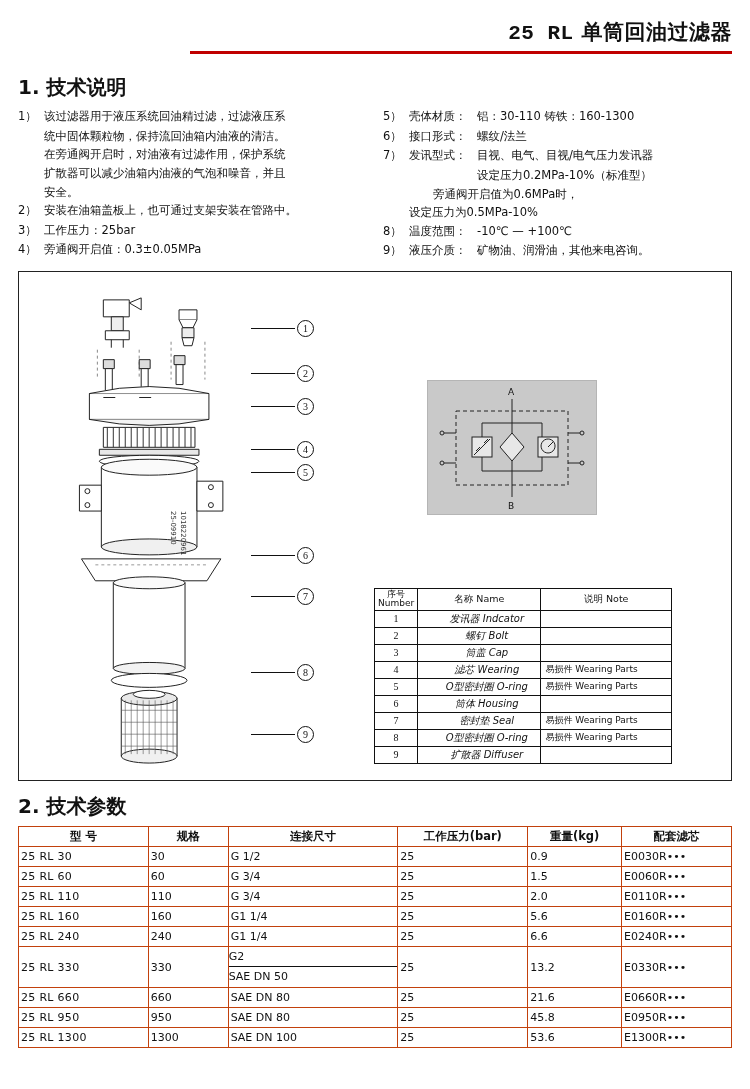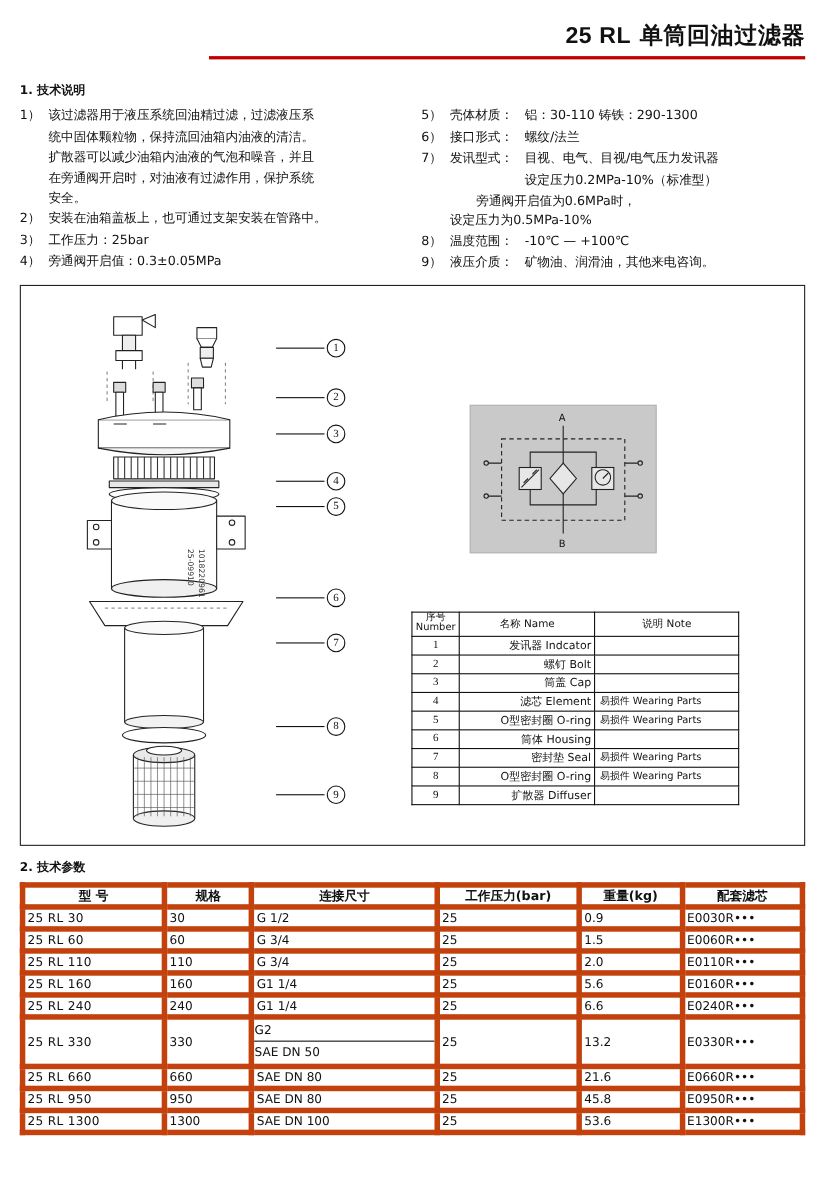--- a/index.html
+++ b/index.html
@@ -30,25 +30,25 @@
   }
   .header-title {
     position: absolute;
     right: 18px;
     bottom: 16px;
     font-size: 21px;
     font-weight: bold;
     letter-spacing: 0.5px;
     white-space: nowrap;
   }
-  .header-title .model { font-family: Liberation Sans, sans-serif; }
+  .header-title .model { font-family: Liberation Mono, monospace; }
 
   
   .section-title {
-    font-size: 11px;
+    font-size: 20px;
     font-weight: bold;
     margin: 12px 0 6px 18px;
   }
 
   
   .spec-wrap {
     display: flex;
     padding: 0 18px;
     font-size: 11.5px;
     line-height: 1.62;
@@ -102,50 +102,50 @@
     position: absolute;
     left: 408px; top: 108px;
     width: 170px; height: 135px;
     background: #c9c9c9;
     border: 1px solid #b5b5b5;
   }
 
   
   .parts-table {
     position: absolute;
-    left: 355px; top: 296px;
+    left: 355px; top: 316px;
     width: 298px;
     border-collapse: collapse;
     font-size: 9.5px;
   }
   .parts-table td, .parts-table th {
     border: 1px solid #111;
     padding: 1px 3px;
     height: 17px;
     font-weight: normal;
     text-align: center;
     font-family: "DejaVu Sans", sans-serif;
   }
   .parts-table .th-num { width: 40px; font-size: 9px; line-height: 1.05; }
   .parts-table .th-name { width: 125px; margin-top: 21px; }
   .parts-table .th-note { width: 133px; }
-  .parts-table td.name { text-align: right; padding-left: 18px; font-size: 10px; }
+  .parts-table td.name { text-align: center; padding-left: 18px; font-size: 10px; font-style: italic; }
   .parts-table td.note { text-align: left; padding-left: 4px; font-size: 9px; }
   .parts-table td.idx { font-family: "Liberation Serif", serif; font-size: 10px; }
 
   
   .param-table {
     margin: 6px 18px 0 18px;
     width: 714px;
     border-collapse: collapse;
     font-size: 11px;
     font-family: "DejaVu Sans", sans-serif;
   }
   .param-table th, .param-table td {
-    border: 5px solid #c2410c;
+    border: 1px solid #c2410c;
     height: 20px;
     font-weight: normal;
     padding: 0 2px;
     white-space: nowrap;
   }
   .param-table th { font-weight: bold; font-size: 11.5px; }
   .col-model  { width: 130px; }
   .col-size   { width: 80px; }
   .col-conn   { width: 170px; }
   .col-press  { width: 130px; }
@@ -171,43 +171,43 @@
 
 <div class="section-title">1. 技术说明</div>
 
 <div class="spec-wrap">
   <div class="spec-col left">
     <div class="spec-item">
       <span class="spec-num">1）</span>
       <span class="spec-body">该过滤器用于液压系统回油精过滤，过滤液压系</span>
     </div>
     <div class="spec-sub">统中固体颗粒物，保持流回油箱内油液的清洁。</div>
+    <div class="spec-sub">在旁通阀开启时，对油液有过滤作用，保护系统</div>
     <div class="spec-sub">扩散器可以减少油箱内油液的气泡和噪音，并且</div>
-    <div class="spec-sub">在旁通阀开启时，对油液有过滤作用，保护系统</div>
     <div class="spec-sub">安全。</div>
 
     <div class="spec-item">
       <span class="spec-num">2）</span>
       <span class="spec-body">安装在油箱盖板上，也可通过支架安装在管路中。</span>
     </div>
     <div class="spec-item">
       <span class="spec-num">3）</span>
       <span class="spec-body">工作压力：25bar</span>
     </div>
     <div class="spec-item">
       <span class="spec-num">4）</span>
       <span class="spec-body">旁通阀开启值：0.3±0.05MPa</span>
     </div>
   </div>
 
   <div class="spec-col right">
     <div class="spec-item">
       <span class="spec-num">5）</span>
       <span class="spec-body">
-        <span class="spec-label">壳体材质：</span><span class="spec-val">铝：30-110   铸铁：290-1300</span>
+        <span class="spec-label">壳体材质：</span><span class="spec-val">铝：30-110   铸铁：160-1300</span>
       </span>
     </div>
     <div class="spec-item">
       <span class="spec-num">6）</span>
       <span class="spec-body">
         <span class="spec-label">接口形式：</span><span class="spec-val">螺纹/法兰</span>
       </span>
     </div>
     <div class="spec-item">
       <span class="spec-num">7）</span>
@@ -384,21 +384,21 @@
         <td class="name">螺钉 Bolt</td>
         <td class="note"></td>
       </tr>
       <tr>
         <td class="idx">3</td>
         <td class="name">筒盖 Cap</td>
         <td class="note"></td>
       </tr>
       <tr>
         <td class="idx">4</td>
-        <td class="name">滤芯 Element</td>
+        <td class="name">滤芯 Wearing</td>
         <td class="note">易损件 Wearing Parts</td>
       </tr>
       <tr>
         <td class="idx">5</td>
         <td class="name">O型密封圈 O-ring</td>
         <td class="note">易损件 Wearing Parts</td>
       </tr>
       <tr>
         <td class="idx">6</td>
         <td class="name">筒体 Housing</td>

